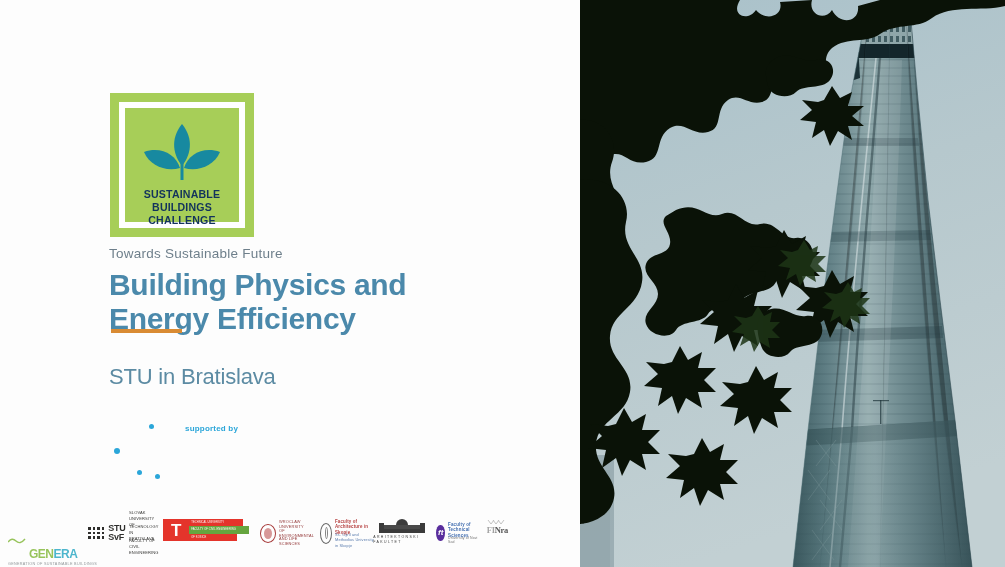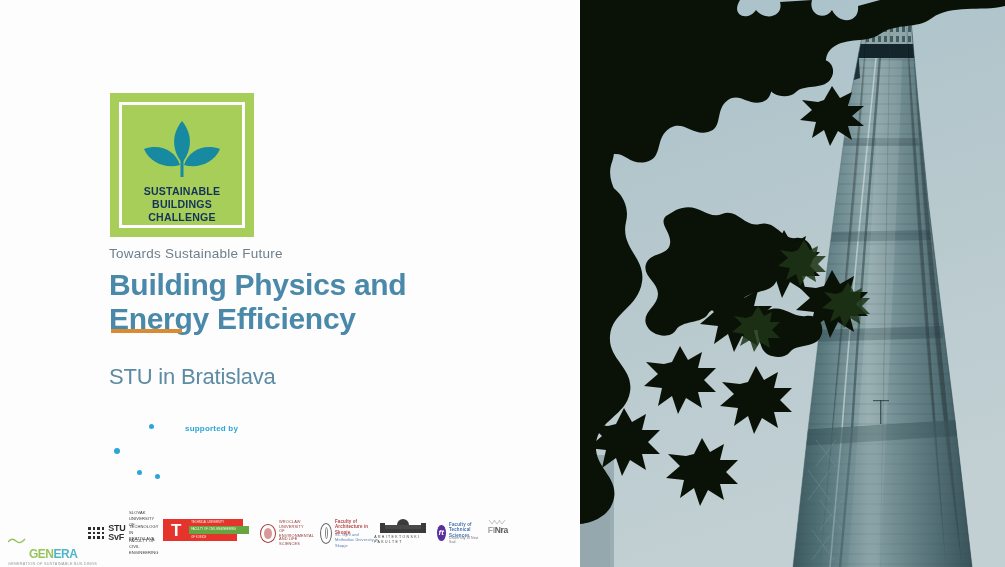--- a/index.html
+++ b/index.html
@@ -37,21 +37,21 @@
     top: 93px;
     width: 144px;
     height: 144px;
     background: #a7ce58;
     box-sizing: border-box;
     padding: 9px;
   }
   .sbc-inner-border {
     width: 100%;
     height: 100%;
-    border: 3px solid #ffffff;
+    border: 6px solid #ffffff;
     box-sizing: border-box;
     position: relative;
   }
   .sbc-leaves {
     position: absolute;
     left: 50%;
     top: 14px;
     transform: translateX(-50%);
     width: 84px;
     height: 66px;
@@ -348,21 +348,21 @@
   .ftn-t2 {
     font-size: 2.7px;
     color: #6b6b6b;
     letter-spacing: 0.1px;
     transform: scale(1.3);
     transform-origin: left center;
     margin-top: 1px;
   }
 
   
-  .logo-finra { flex-direction: column; align-items: center; gap: 0; }
+  .logo-finra { flex-direction: column; align-items: center; gap: 0; font-family: Liberation Serif, serif; }
   .finra-wave { display: block; }
   .finra-word {
     font-size: 8.5px;
     font-weight: bold;
     color: #4a4a4a;
     letter-spacing: -0.3px;
     line-height: 9px;
   }
   .finra-word .fi { color: #9b9b9b; }
 

